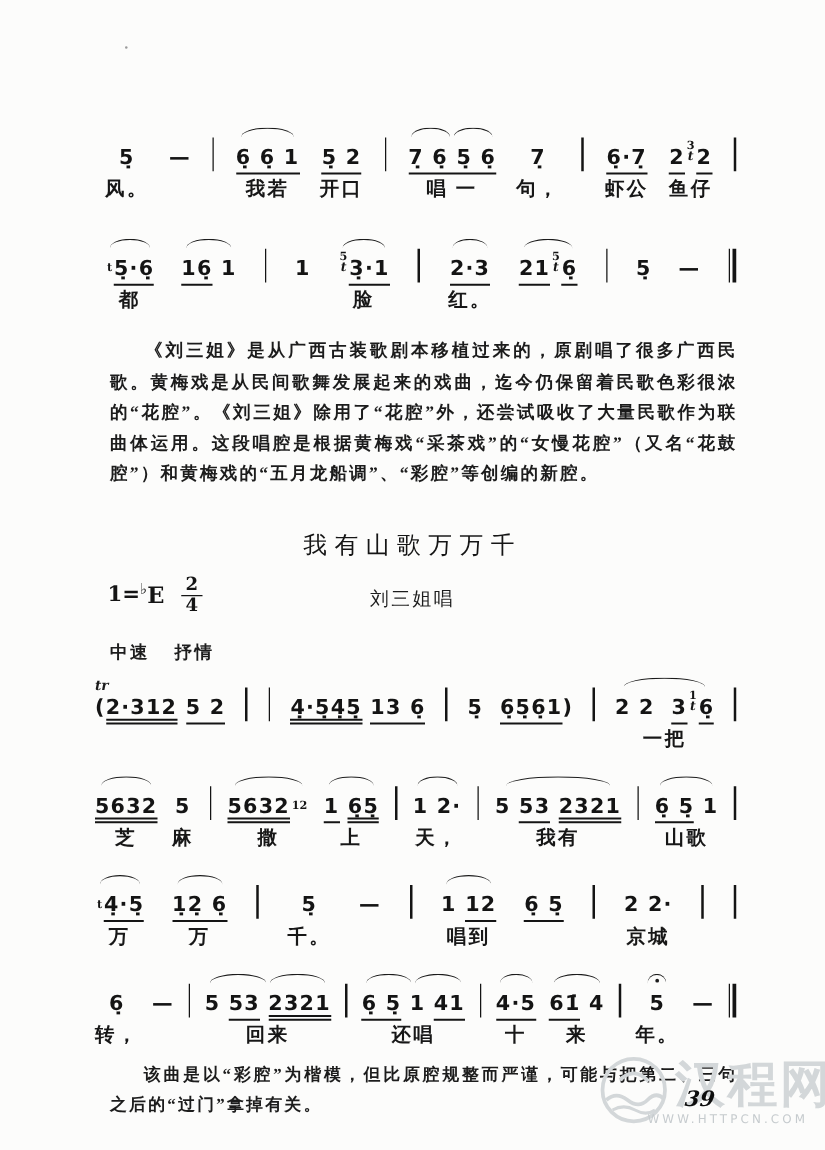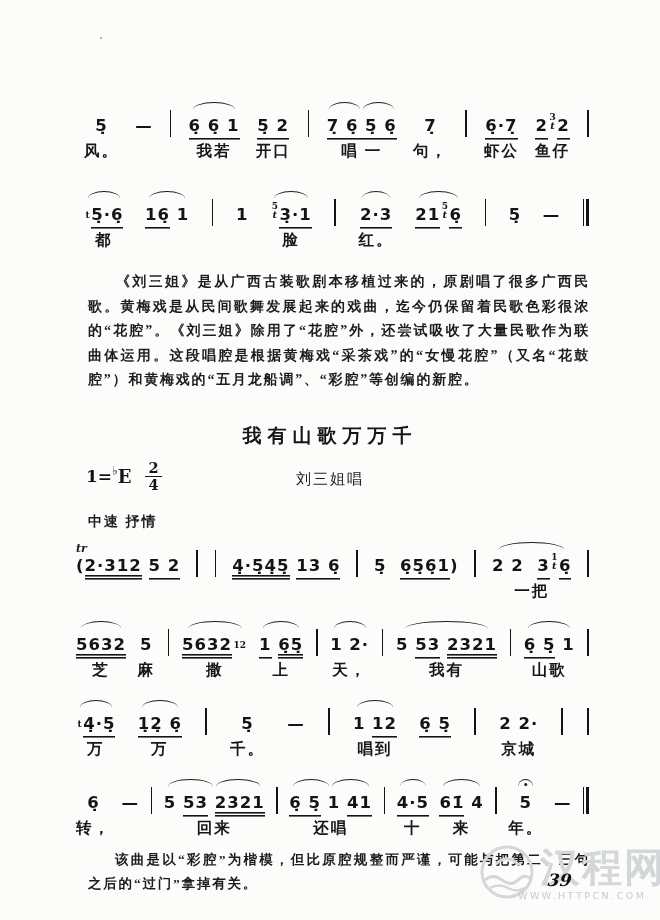--- a/index.html
+++ b/index.html
@@ -41,33 +41,33 @@
   .bar{width:1.6px;background:#141414;height:27px;margin:0 1px 30px 1px}
   .bar.dbl{width:6px;background:transparent;
       border-left:1.6px solid #141414;border-right:3px solid #141414;box-sizing:border-box}
 
   
   .para{position:absolute;left:88px;width:502px;text-align:justify;text-indent:2em;
     font-weight:bold;color:#1c1c1c}
   #para1{top:256px;font-size:14px;line-height:24.5px;letter-spacing:1.8px}
   #para2{top:834px;font-size:13.5px;line-height:24px;letter-spacing:1.8px}
   #title{position:absolute;top:410px;left:0;right:0;text-align:center;
-    font-size:19px;font-weight:bold;letter-spacing:6px;color:#151515}
+    font-size:19px;font-weight:normal;letter-spacing:6px;color:#151515}
   #keysig{position:absolute;top:461px;left:86px;display:flex;align-items:center;
     font-family:"DejaVu Serif",serif;font-weight:bold;font-size:17px;color:#141414}
   #keysig .flat{font-size:12px;vertical-align:top;transform:translateY(-5px);display:inline-block}
   #keysig .note{font-size:18px}
   .frac{display:inline-flex;flex-direction:column;align-items:center;margin-left:14px;
     font-size:14.5px;line-height:13px}
   .frac .num{border-bottom:1.8px solid #141414;padding:0 3px 1.5px}
   .frac .den{padding-top:1.5px}
   #singer{position:absolute;top:470px;left:0;right:0;text-align:center;
     font-size:15px;font-weight:normal;letter-spacing:2px}
   #tempo{position:absolute;top:513px;left:88px;font-size:14px;font-weight:bold;letter-spacing:2px}
-  #tempo .t2{}
+  #tempo .t2{margin-left:14px}
 
   
   #wm{position:absolute;left:476px;top:840px;width:200px;height:80px;pointer-events:none}
   #wm .wmname{position:absolute;left:64px;top:0;font-size:40px;font-weight:bold;
     letter-spacing:2px;color:#d3d7d9;white-space:nowrap}
   #wm .wmurl{position:absolute;left:42px;top:50px;font-family:"DejaVu Sans",sans-serif;
     font-size:9.5px;letter-spacing:2.5px;color:#c6cbce;white-space:nowrap}
   #wm svg{position:absolute;left:0;top:2px}
   #pageno{position:absolute;left:548px;top:870px;font-family:"DejaVu Serif",serif;
     font-size:17px;font-weight:bold;font-style:italic;color:#0d0d0d;transform:skewX(-6deg)}

